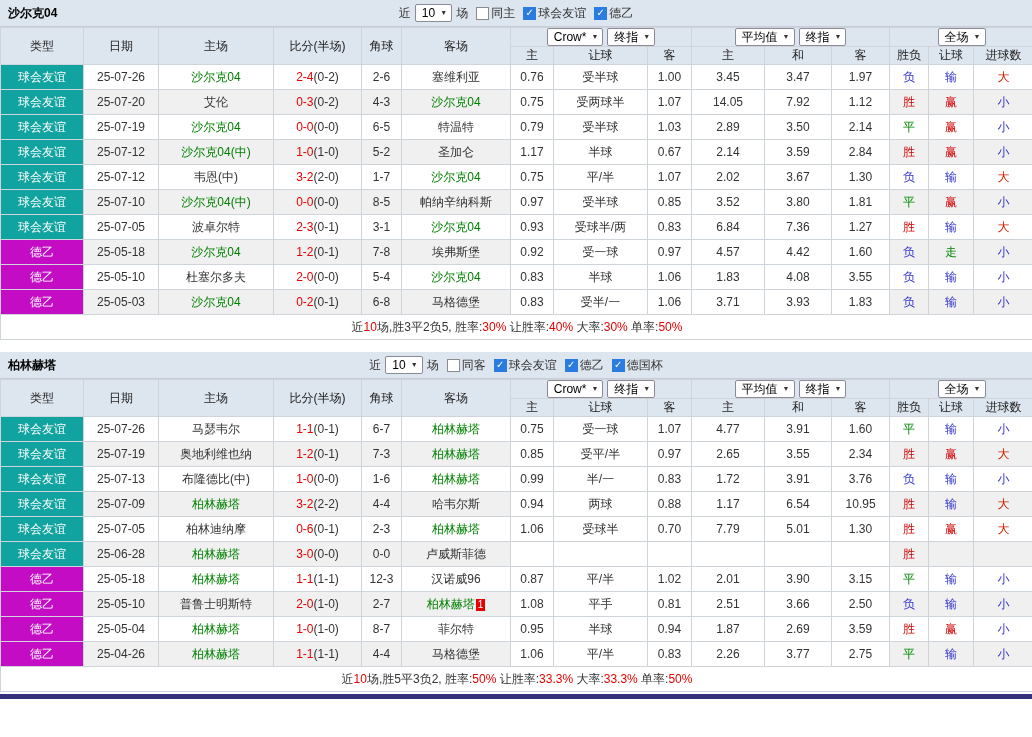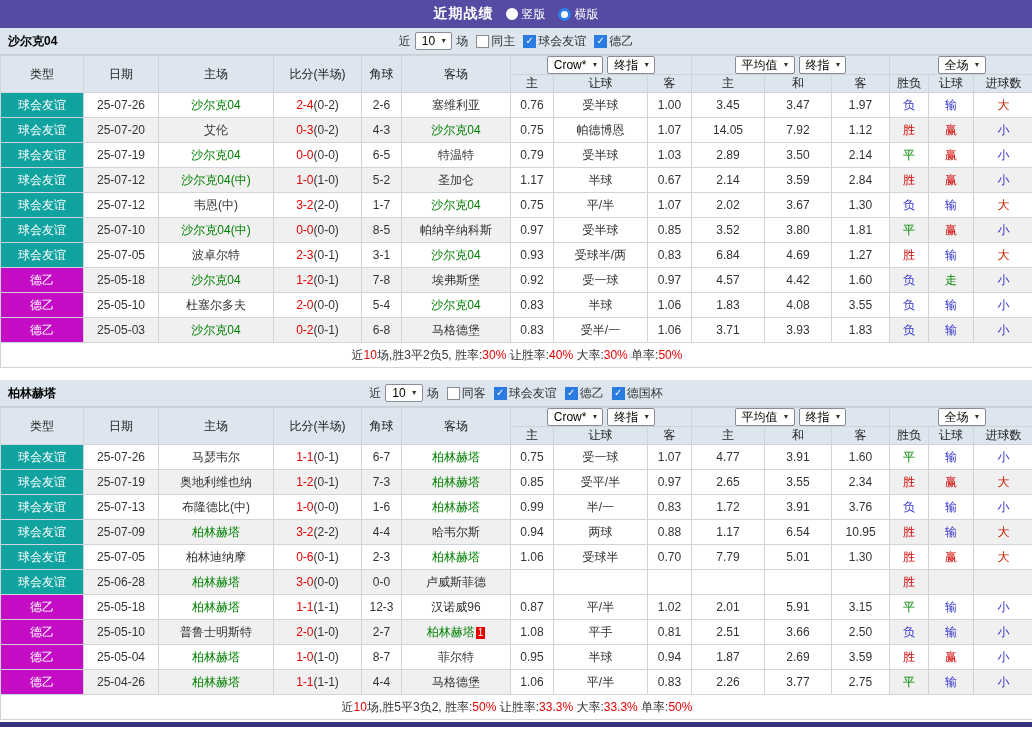--- a/index.html
+++ b/index.html
@@ -36,31 +36,20 @@
   .sk{color:#333;}
   .gap{height:12px;background:#fff;}
   .prebar{height:2px;background:#fff;}
   .bottom-bar{height:5px;background:#34307c;}
   .selcell .selbox{margin:0 2px;}
 </style>
 </head>
 <body>
 
 <div id="app">
-  <div class="titlebar">
-    <span class="title">近期战绩</span>
-    <span class="radio">
-      <span class="rc rc-plain"></span>
-      <span>竖版</span>
-    </span>
-    <span class="radio">
-      <span class="rc rc-sel"></span>
-      <span>横版</span>
-    </span>
-  </div>
   <div id="tables">
       <section>
         <div class="band">
           <span class="team-name">沙尔克04</span>
           <div class="controls">
             <span>近</span>
             <span class="selbox">
               <span class="sv">10</span>
               <span class="arr">▼</span>
             </span>
@@ -159,21 +148,21 @@
               <td class="alt res" style="color:#cc2200">大</td>
             </tr>
             <tr class="even">
               <td class="type-cell" style="background:#11a39f">球会友谊</td>
               <td class="alt">25-07-20</td>
               <td class="alt"><span>艾伦</span></td>
               <td class="alt"><span class="score-main">0-3</span><span class="score-half">(0-2)</span></td>
               <td class="alt">4-3</td>
               <td class="alt"><span class="tgreen">沙尔克04</span></td>
               <td class="odds">0.75</td>
-              <td class="odds">帕德博恩</td>
+              <td class="odds">受两球半</td>
               <td class="odds">1.07</td>
               <td class="avg">14.05</td>
               <td class="avg">7.92</td>
               <td class="avg">1.12</td>
               <td class="alt res" style="color:#d10000">胜</td>
               <td class="alt res" style="color:#d10000">赢</td>
               <td class="alt res" style="color:#3333cc">小</td>
             </tr>
             <tr class="odd">
               <td class="type-cell" style="background:#11a39f">球会友谊</td>
@@ -247,21 +236,21 @@
               <td class="type-cell" style="background:#11a39f">球会友谊</td>
               <td class="alt">25-07-05</td>
               <td class="alt"><span>波卓尔特</span></td>
               <td class="alt"><span class="score-main">2-3</span><span class="score-half">(0-1)</span></td>
               <td class="alt">3-1</td>
               <td class="alt"><span class="tgreen">沙尔克04</span></td>
               <td class="odds">0.93</td>
               <td class="odds">受球半/两</td>
               <td class="odds">0.83</td>
               <td class="avg">6.84</td>
-              <td class="avg">4.69</td>
+              <td class="avg">7.36</td>
               <td class="avg">1.27</td>
               <td class="alt res" style="color:#d10000">胜</td>
               <td class="alt res" style="color:#3333cc">输</td>
               <td class="alt res" style="color:#cc2200">大</td>
             </tr>
             <tr class="even">
               <td class="type-cell" style="background:#c40cc4">德乙</td>
               <td class="alt">25-05-18</td>
               <td class="alt"><span class="tgreen">沙尔克04</span></td>
               <td class="alt"><span class="score-main">1-2</span><span class="score-half">(0-1)</span></td>
@@ -516,21 +505,21 @@
               <td class="type-cell" style="background:#c40cc4">德乙</td>
               <td class="alt">25-05-18</td>
               <td class="alt"><span class="tgreen">柏林赫塔</span></td>
               <td class="alt"><span class="score-main">1-1</span><span class="score-half">(1-1)</span></td>
               <td class="alt">12-3</td>
               <td class="alt"><span>汉诺威96</span></td>
               <td class="odds">0.87</td>
               <td class="odds">平/半</td>
               <td class="odds">1.02</td>
               <td class="avg">2.01</td>
-              <td class="avg">5.91</td>
+              <td class="avg">3.90</td>
               <td class="avg">3.15</td>
               <td class="alt res" style="color:#008800">平</td>
               <td class="alt res" style="color:#3333cc">输</td>
               <td class="alt res" style="color:#3333cc">小</td>
             </tr>
             <tr class="even">
               <td class="type-cell" style="background:#c40cc4">德乙</td>
               <td class="alt">25-05-10</td>
               <td class="alt"><span>普鲁士明斯特</span></td>
               <td class="alt"><span class="score-main">2-0</span><span class="score-half">(1-0)</span></td>

